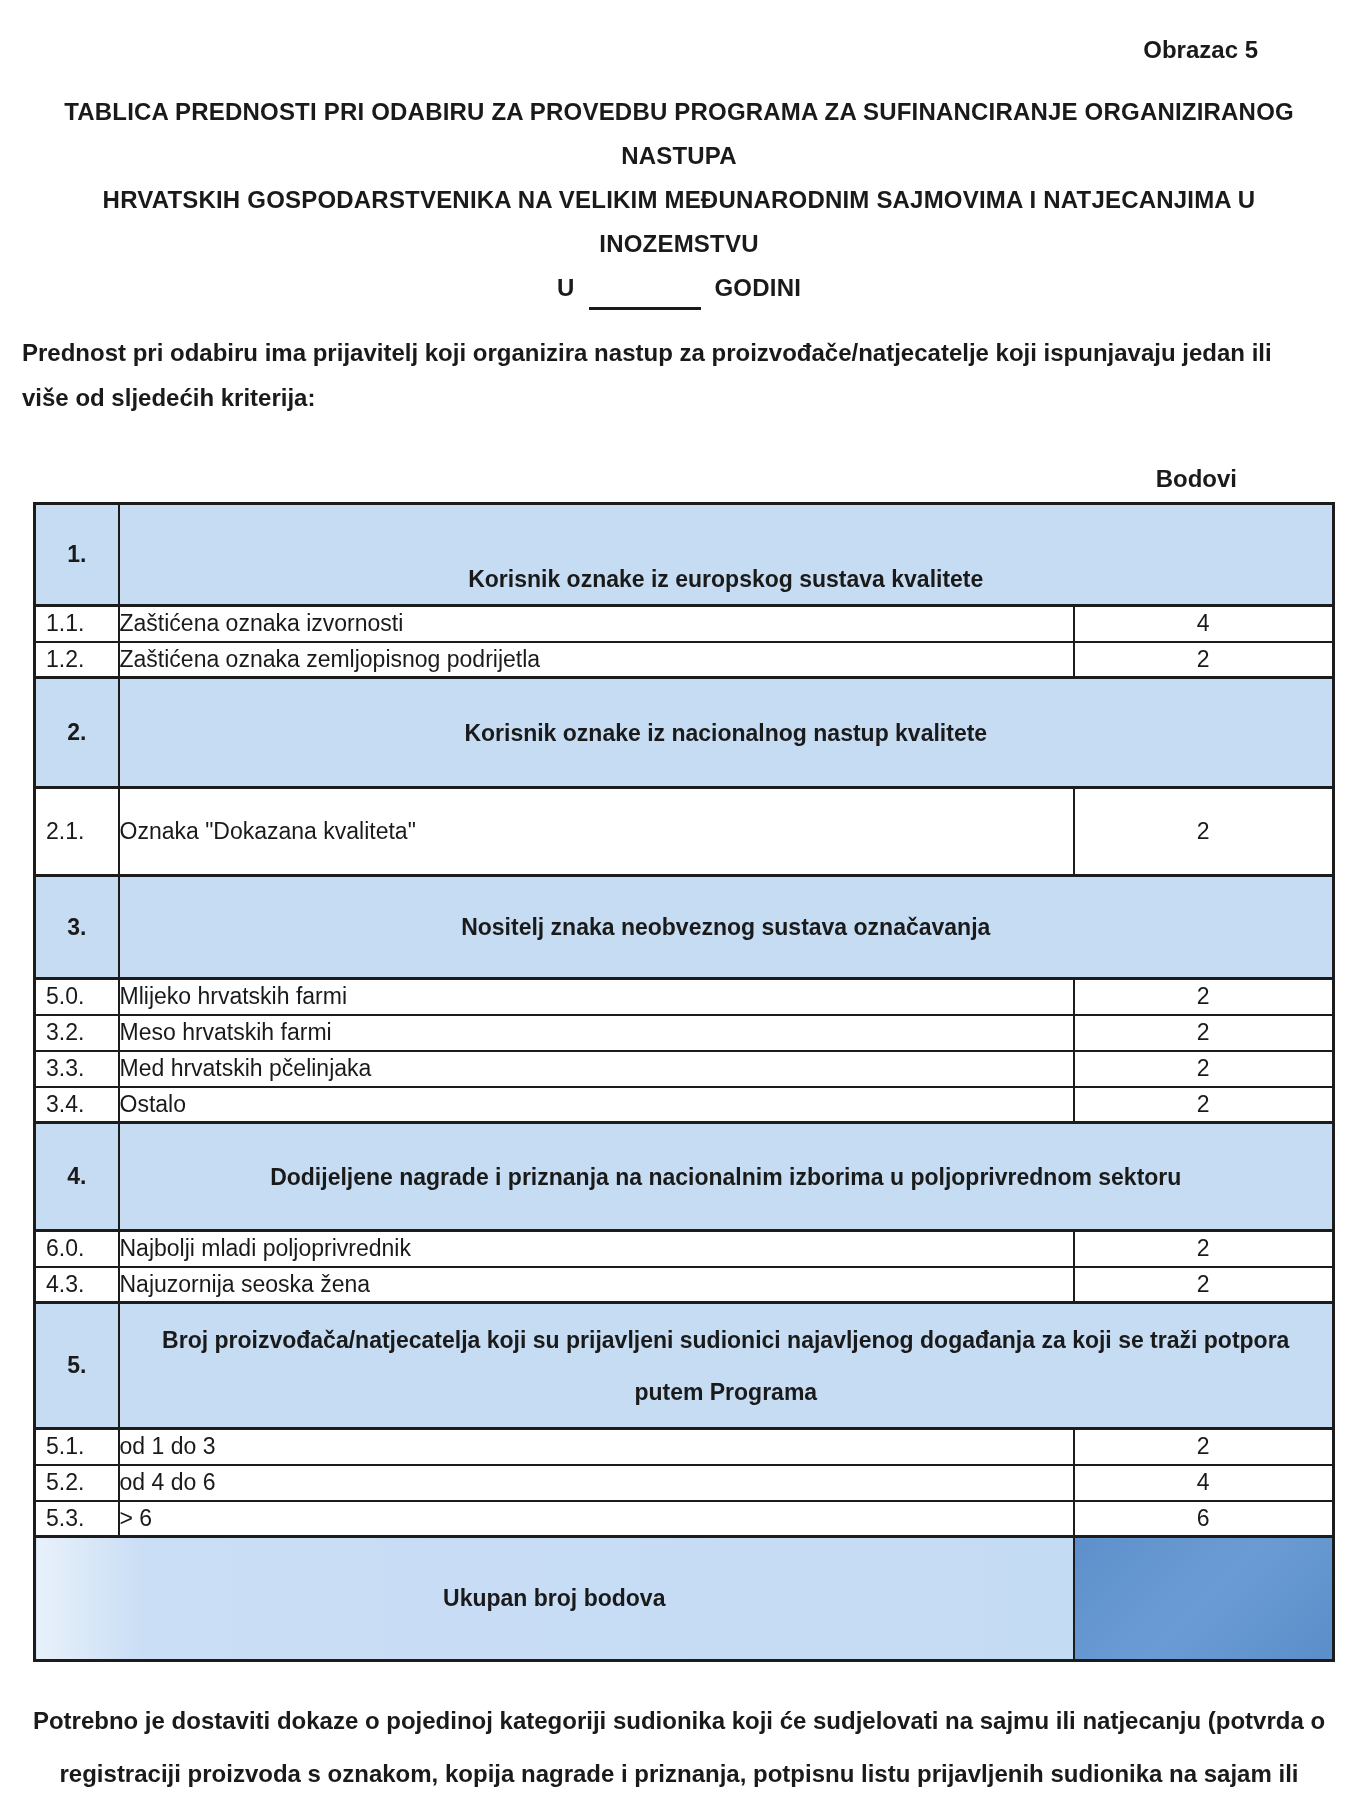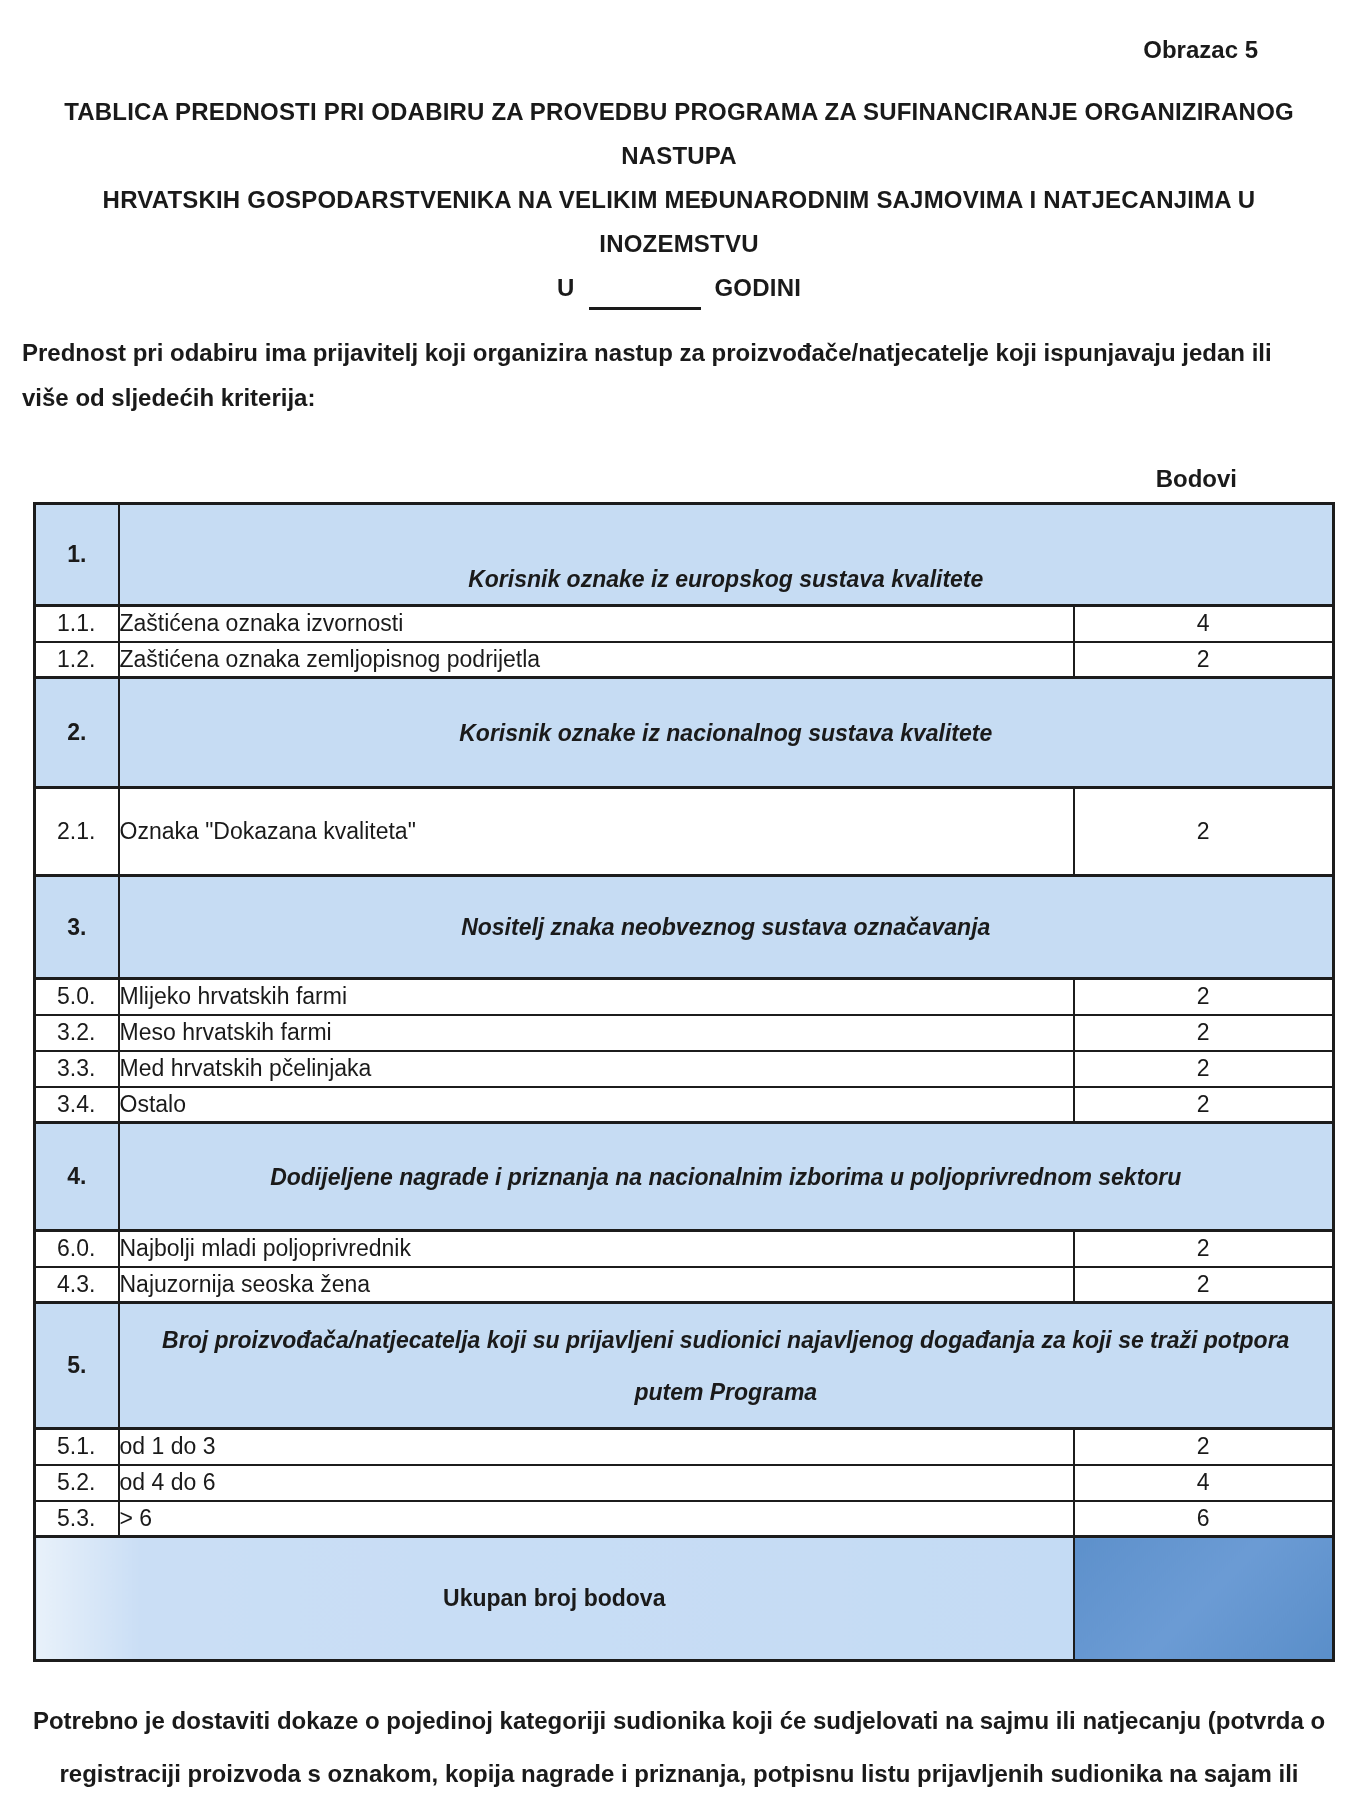--- a/index.html
+++ b/index.html
@@ -84,35 +84,34 @@
   tr.section td {
     background: #c6dcf3;
     border-top-width: 3px;
     border-bottom-width: 3px;
   }
   tr.section td.sec-title {
     text-align: center;
     font-weight: bold;
     white-space: pre-line;
     line-height: 52px;
-    font-style: italic;
   }
   tr.section td.sec-num {
     text-align: center;
     font-weight: bold;
   }
   tr.sec1 { height: 102px; }
   tr.sec1 td.sec-title { vertical-align: bottom; padding-bottom: 10px; line-height: 30px; }
   tr.sec2 { height: 110px; }
   tr.sec3 { height: 103px; }
   tr.sec4 { height: 108px; }
   tr.sec5 { height: 126px; }
   tr.item { height: 36px; background: #ffffff; }
   tr.item-tall { height: 88px; }
-  td.num  { padding-left: 21px; }
+  td.num  { padding-left: 10px; }
   td.desc { padding-left: 0; }
   td.pts  { text-align: center; }
   tr.total { height: 124px; }
   td.total-label {
     background: linear-gradient(90deg, #e8f1fa 0%, #cadef5 10%, #c4dbf4 100%);
     text-align: center;
     font-weight: bold;
     border-top-width: 3px;
   }
   td.total-cell {
@@ -168,21 +167,21 @@
         <td class="pts">4</td>
       </tr>
       <tr class="item">
         <td class="num">1.2.</td>
         <td class="desc">Zaštićena oznaka zemljopisnog podrijetla</td>
         <td class="pts">2</td>
       </tr>
 
       <tr class="section sec2">
         <td class="sec-num">2.</td>
-        <td class="sec-title" colspan="2">Korisnik oznake iz nacionalnog sustava kvalitete</td>
+        <td class="sec-title" colspan="2">Korisnik oznake iz nacionalnog nastup kvalitete</td>
       </tr>
       <tr class="item item-tall">
         <td class="num">2.1.</td>
         <td class="desc">Oznaka "Dokazana kvaliteta"</td>
         <td class="pts">2</td>
       </tr>
 
       <tr class="section sec3">
         <td class="sec-num">3.</td>
         <td class="sec-title" colspan="2">Nositelj znaka neobveznog sustava označavanja</td>

